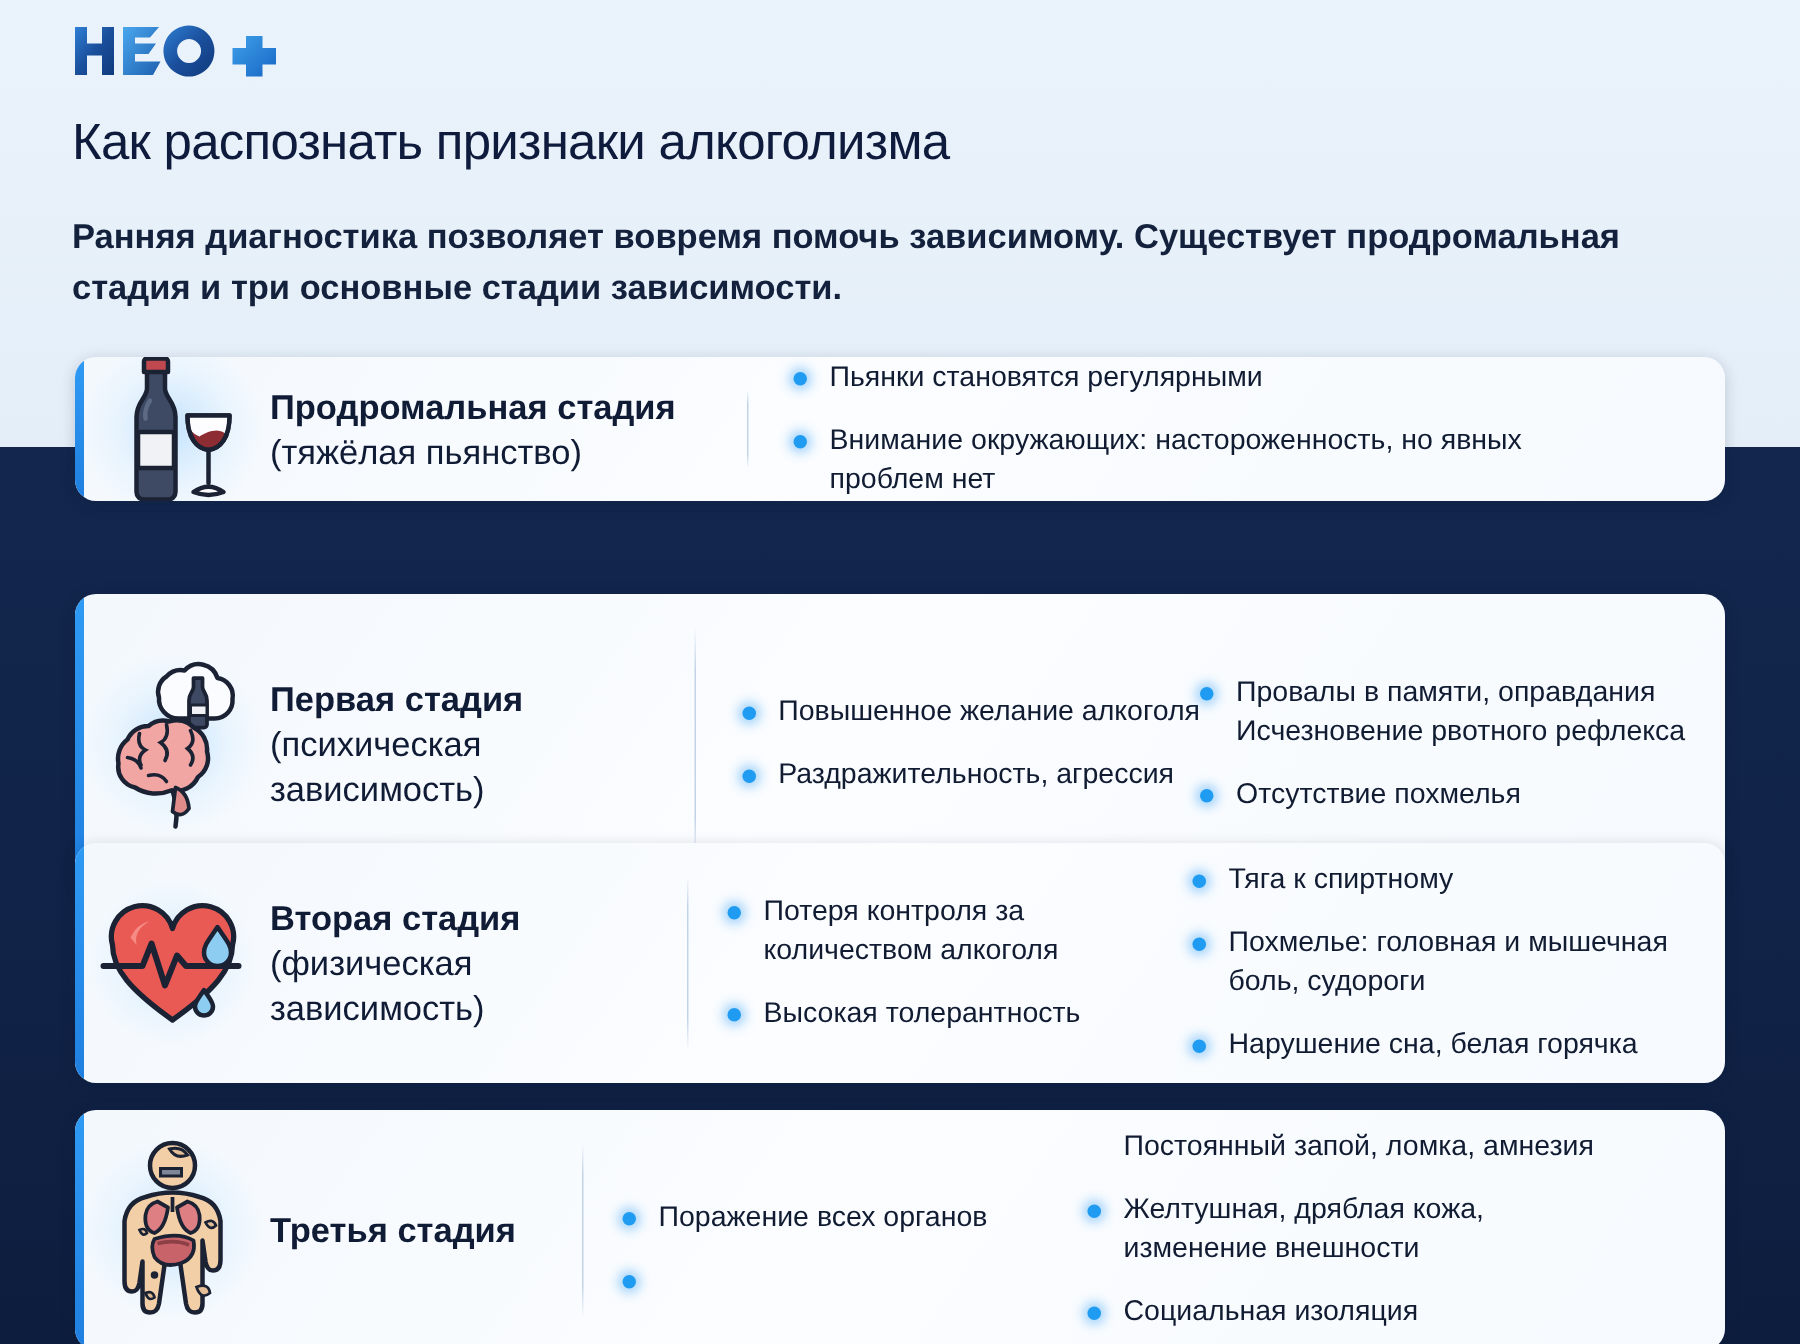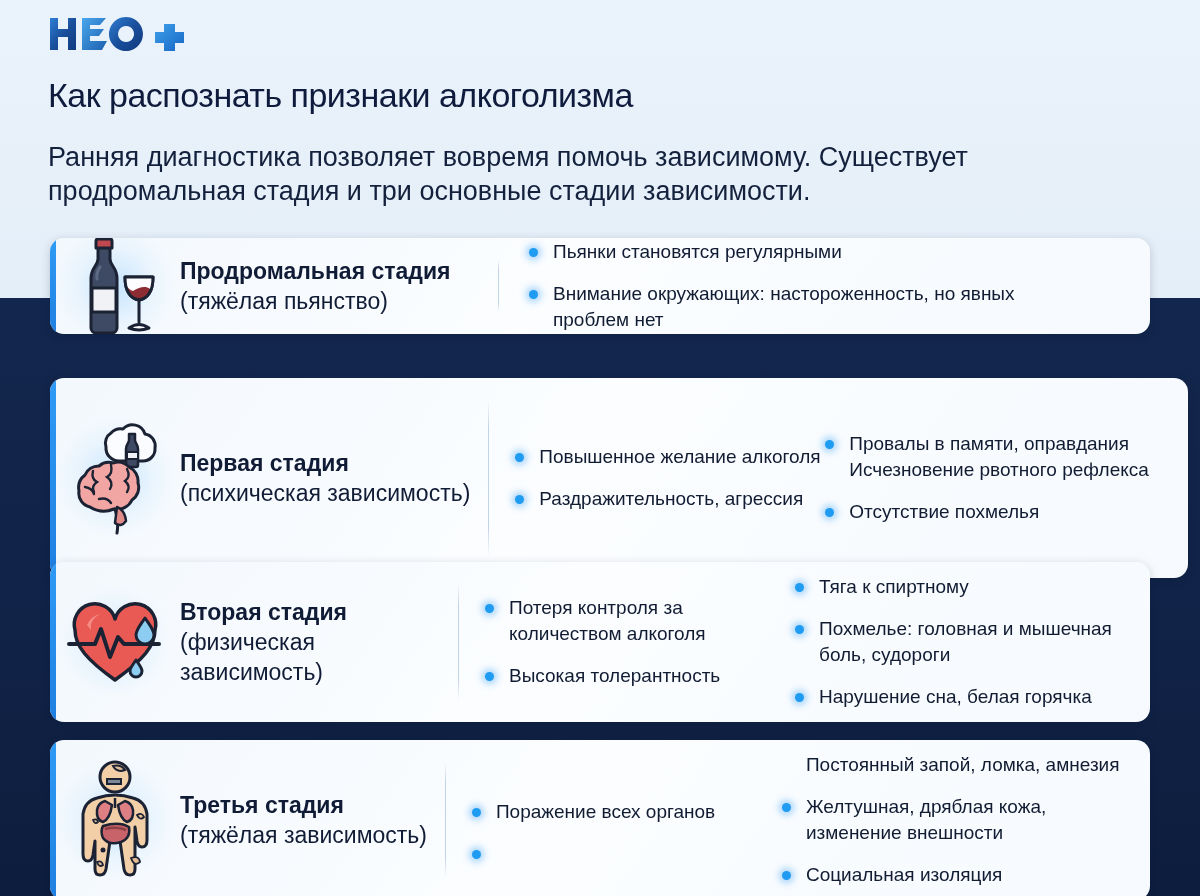--- a/index.html
+++ b/index.html
@@ -29,21 +29,21 @@
   #logo svg{display:block;}
   #page-title{
     position:absolute;left:48px;top:68px;width:1120px;
     font-size:34px;line-height:54px;font-weight:normal;
     letter-spacing:-0.5px;
     color:#0f1b3d;
     white-space:nowrap;
   }
   #page-subtitle{
     position:absolute;left:48px;top:140px;width:1060px;
-    font-size:27px;line-height:34px;color:#14213d;font-weight:400;
+    font-size:23px;line-height:34px;color:#14213d;font-weight:700;
   }
   
   .card{
     position:absolute;left:50px;width:1100px;
     background:linear-gradient(125deg,#f3f8fd 0%,#fbfdff 45%,#f6fafe 100%);
     border-radius:14px;
     z-index:6;
     box-shadow:0 2px 10px rgba(6,20,50,0.18);
     overflow:hidden;
   }
@@ -163,21 +163,21 @@
       <div class="col" style="width:520px;">
         <ul class="bl">
           <li><span class="dot"></span><span>Пьянки становятся регулярными</span></li>
           <li><span class="dot"></span><span>Внимание окружающих: настороженность, но явных проблем нет</span></li>
         </ul>
       </div>
     </div>
   </div>
 </div>
 
-<div class="card" id="card-1" style="top:378px;height:200px;padding-left:38px;">
+<div class="card" id="card-1" style="top:396px;height:200px;">
   <div class="accent"></div>
   <div class="card-inner">
     <div class="icon-wrap" style="width:130px;min-width:130px;">
       <div class="icon-glow"></div>
       <svg width="104" height="118" viewBox="0 0 104 118">
 
         <path d="M60 10 a13 13 0 0 1 22 5 a12 12 0 0 1 10 14 a12 12 0 0 1 -12 13 h-24 a13 13 0 0 1 -13 -14 a12 12 0 0 1 5 -14 a13 13 0 0 1 12 -4 Z" fill="#fbfcff" stroke="#1b2233" stroke-width="3" stroke-linejoin="round"></path>
         <circle cx="48" cy="52" r="4" fill="#fbfcff" stroke="#1b2233" stroke-width="2.5"></circle>
 
         <path d="M66 15 h6 v6 c0 3 3 4 3 9 v16 a2 2 0 0 1 -2 2 h-8 a2 2 0 0 1 -2 -2 V30 c0-5 3-6 3-9 Z" fill="#3e4a63" stroke="#1b2233" stroke-width="2.5" stroke-linejoin="round"></path>
@@ -194,21 +194,21 @@
           <path d="M36 80 q8 -2 12 4"></path>
         </g>
       </svg>
     </div>
     <div class="stage-title" style="min-width:190px;">
       <span class="b">Первая стадия</span>
       <span class="n">(психическая зависимость)</span>
     </div>
     <div class="vdiv"></div>
     <div class="cols">
-      <div class="col" style="width:310px;">
+      <div class="col" style="width:310px;align-items:flex-end;">
         <ul class="bl">
           <li><span class="dot"></span><span>Повышенное желание алкоголя</span></li>
           <li><span class="dot"></span><span>Раздражительность, агрессия</span></li>
         </ul>
       </div>
       <div class="col" style="width:350px;">
         <ul class="bl">
           <li><span class="dot"></span><span>Провалы в памяти, оправдания Исчезновение рвотного рефлекса</span></li>
           <li><span class="dot"></span><span>Отсутствие похмелья</span></li>
         </ul>
@@ -275,21 +275,20 @@
 
         <circle cx="36" cy="92" r="2.5" fill="#1b2233"></circle>
         <path d="M70 57 q5 -3 7 2 q-4 4 -7 -2 Z" fill="#e3bd96" stroke="#1b2233" stroke-width="1.8"></path>
         <path d="M26 62 q4 -2 5 2 q-3 3 -5 -2 Z" fill="#e3bd96" stroke="#1b2233" stroke-width="1.8"></path>
         <path d="M64 100 q8 -3 9 4 q-6 5 -9 -4 Z" fill="#e3bd96" stroke="#1b2233" stroke-width="1.8"></path>
         <path d="M30 104 q5 -2 6 3 q-4 3 -6 -3 Z" fill="#e3bd96" stroke="#1b2233" stroke-width="1.8"></path>
       </svg>
     </div>
     <div class="stage-title" style="min-width:190px;">
       <span class="b">Третья стадия</span>
-      <span class="n">(тяжёлая зависимость)</span>
     </div>
     <div class="vdiv"></div>
     <div class="cols">
       <div class="col" style="width:310px;">
         <ul class="bl">
           <li><span class="dot"></span><span>Поражение всех органов</span></li>
           <li><span class="dot"></span></li>
         </ul>
       </div>
       <div class="col" style="width:355px;">

